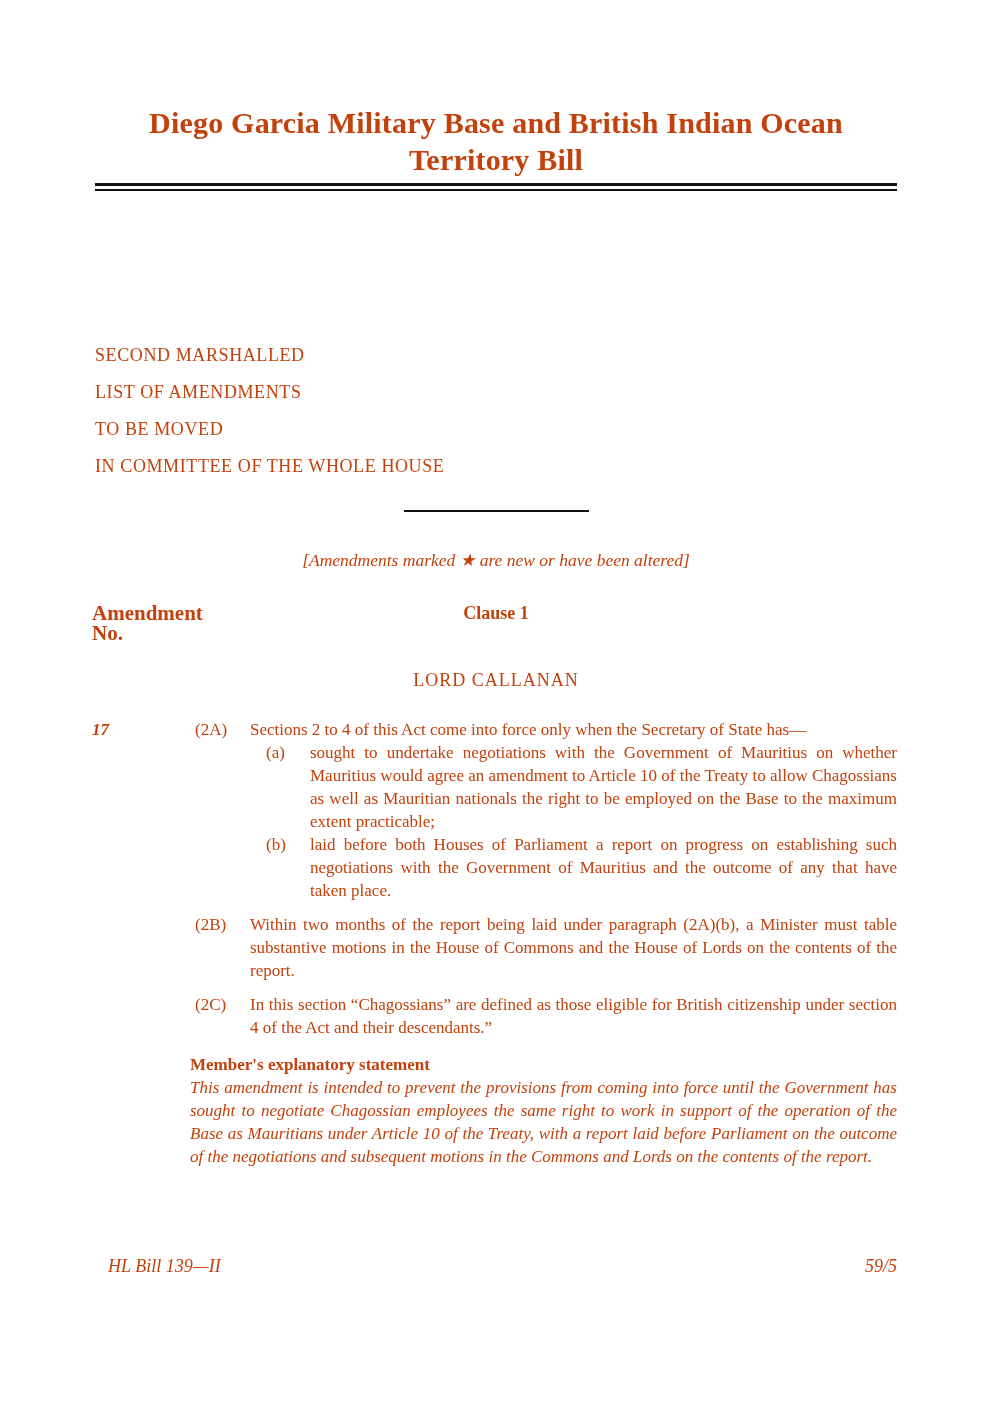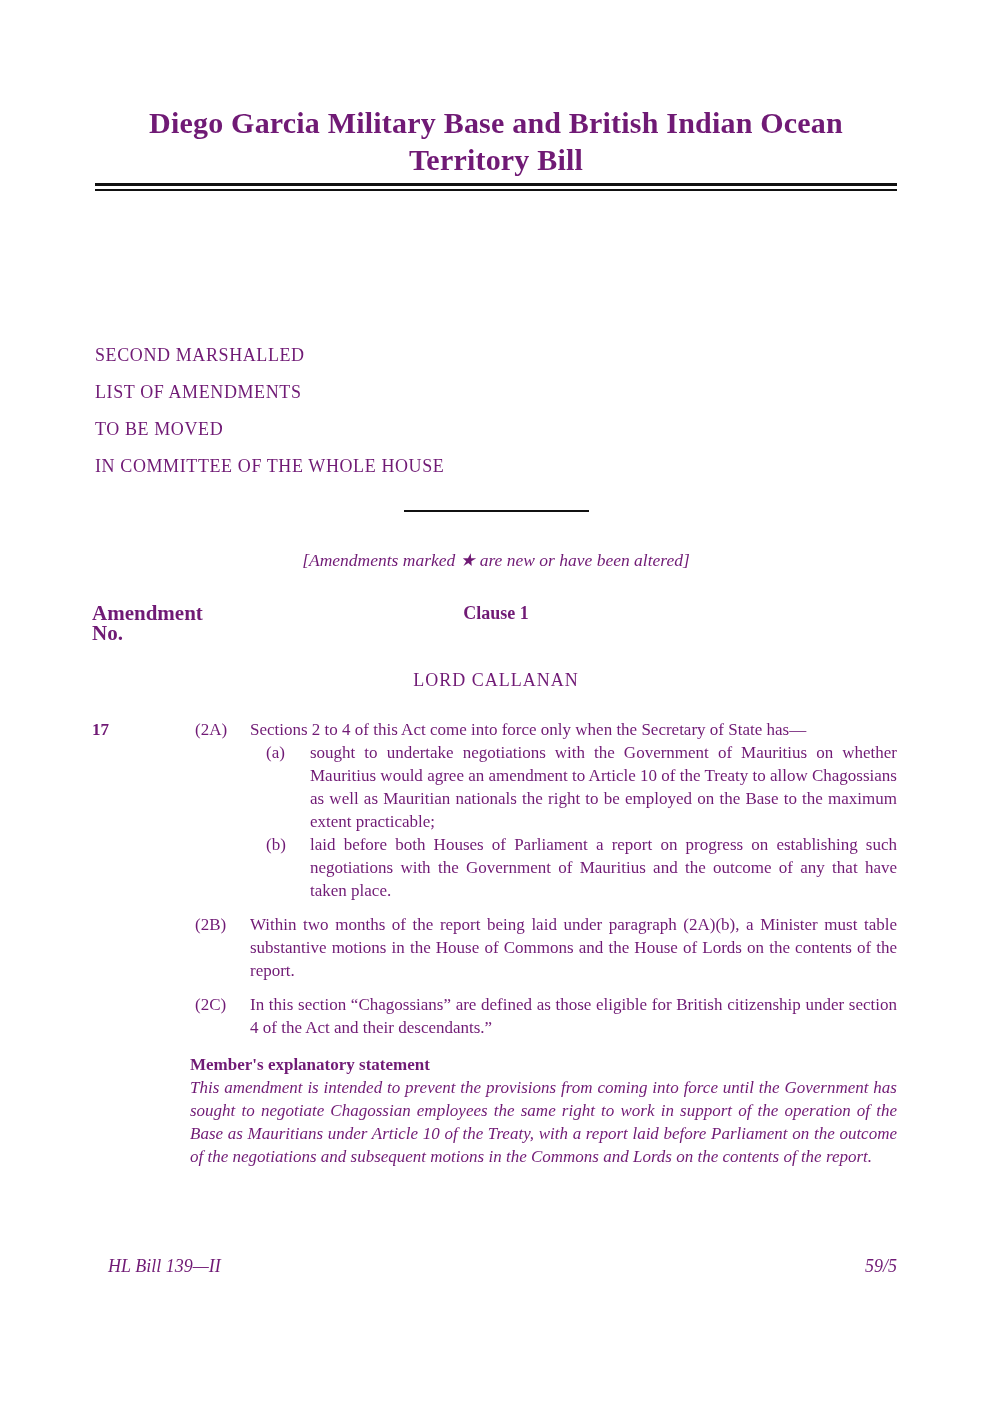--- a/index.html
+++ b/index.html
@@ -5,21 +5,21 @@
   html, body {
     margin: 0;
     padding: 0;
     background: #ffffff;
   }
   .page {
     position: relative;
     width: 991px;
     height: 1401px;
     background: #ffffff;
-    color: #701a75;
+    color: #c2410c;
     font-family: "Liberation Serif", "DejaVu Serif", serif;
     font-size: 17px;
     overflow: hidden;
     box-sizing: border-box;
     padding: 0 94px 0 95px;
   }
   .doc-title {
     padding-top: 104px;
     text-align: center;
     font-weight: bold;
@@ -80,20 +80,21 @@
     margin-top: 27px;
     position: relative;
   }
   .amend-number {
     position: absolute;
     left: -3px;
     top: 0;
     font-weight: bold;
     font-size: 17px;
     line-height: 23px;
+    font-style: italic;
   }
   .amend-body {
     margin-left: 95px;
     line-height: 23px;
   }
   .instruction {
     margin: 0;
   }
   .provision {
     position: relative;

